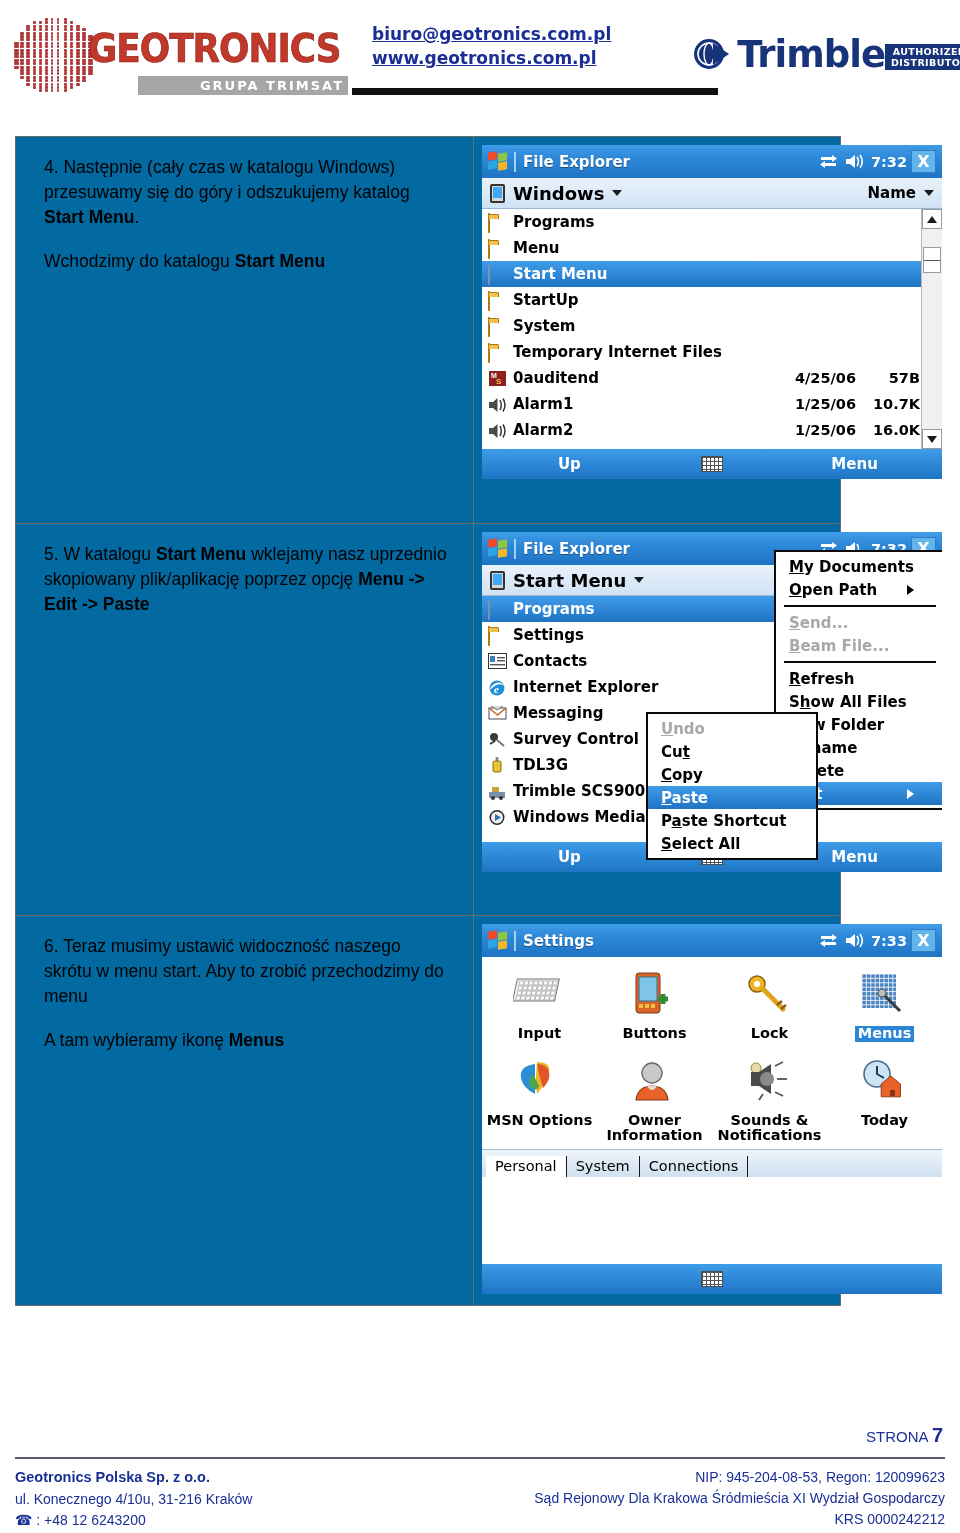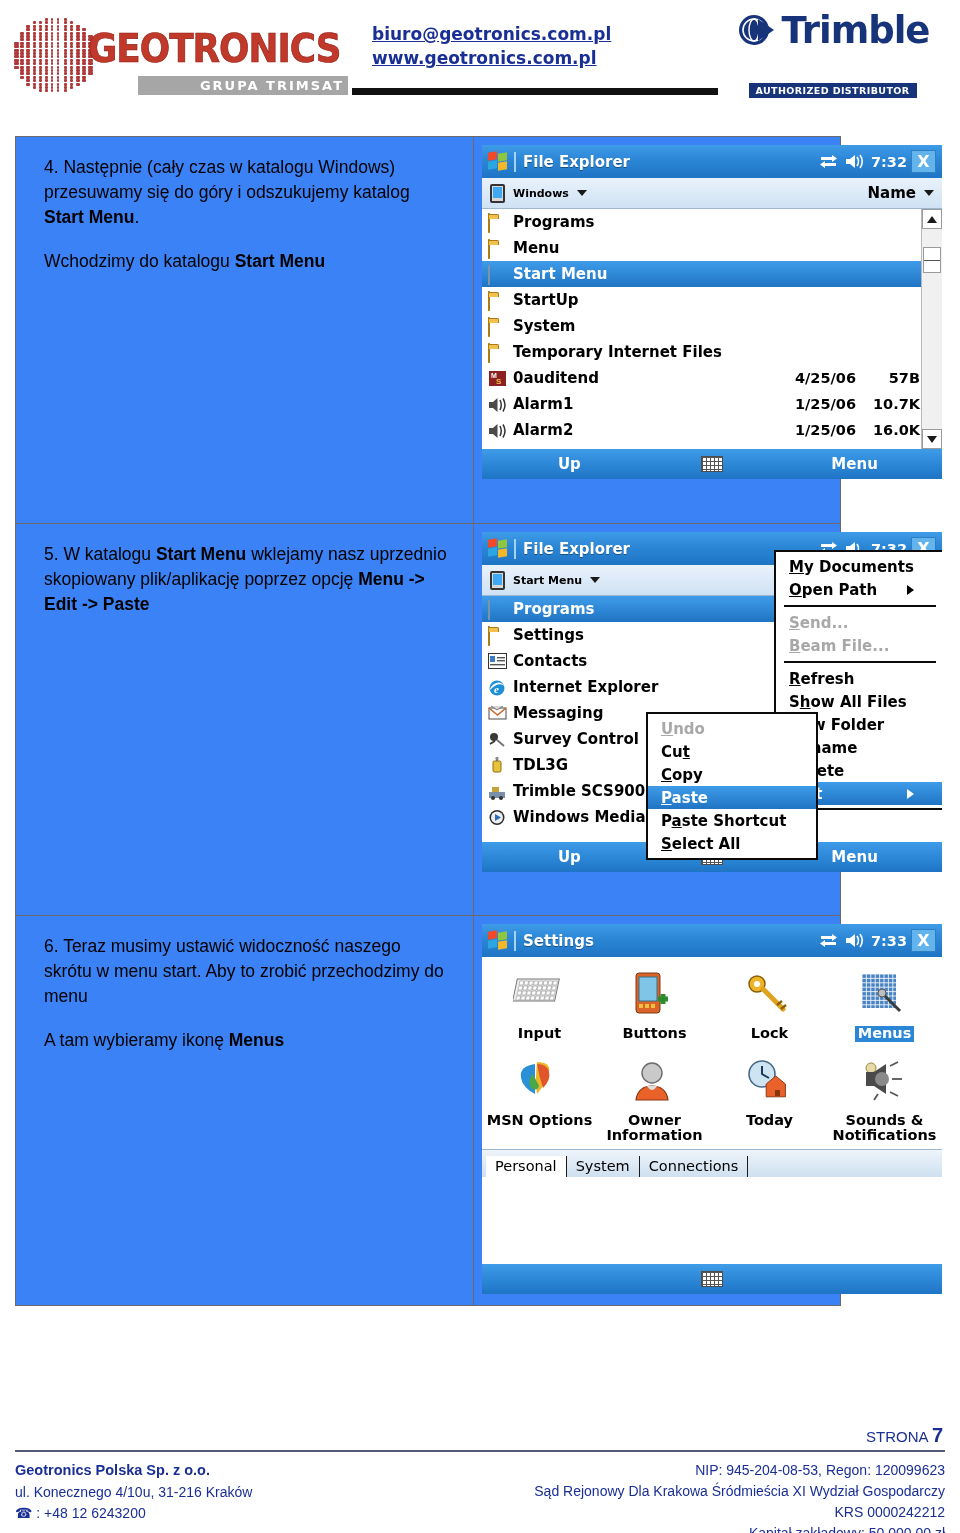--- a/index.html
+++ b/index.html
@@ -63,22 +63,22 @@
   }
   .hdr-contact div{ text-decoration:underline; }
   .hdr-rule{
     position:absolute; left:352px; top:88px;
     width:366px; height:7px; background:#111111;
   }
   .trimble-box{
     position:absolute; left:725px; top:10px;
     width:215px; height:88px;
     background:#ffffff;
-    display:flex; align-items:center; justify-content:space-between;
-    flex-direction:column;
+    display:flex; align-items:center; justify-content:center;
+    flex-direction:row;
   }
   .trimble-row{ display:flex; align-items:center; gap:6px; }
   .trimble-word{
     font-family:"DejaVu Sans", sans-serif;
     font-weight:bold; font-size:37px;
     color:#17347a; letter-spacing:-1px;
     line-height:1;
   }
   .trimble-dist{
     margin-top:5px;
@@ -88,21 +88,21 @@
     padding:2px 6px;
     width:168px; text-align:center;
   }
 
   
   .content-table{
     position:absolute;
     left:15px; top:136px;
     width:826px; height:1170px;
     border:1px solid #6a6a6a;
-    background:#3b82f6;
+    background:#0369a1;
   }
   .trow{
     position:absolute; left:0; width:100%;
     border-bottom:1px solid #6a6a6a;
   }
   .trow.last{ border-bottom:none; }
   .tcol-text{
     position:absolute; left:0; top:0;
     width:458px; height:100%;
     border-right:1px solid #6a6a6a;
@@ -179,21 +179,21 @@
     border-bottom:1px solid #9ab8d2;
   }
   .dev-icon{
     width:15px; height:19px; border:2px solid #333; border-radius:2px;
     background:#d8d8d8; position:relative; margin-right:8px; flex:0 0 auto;
   }
   .dev-icon::after{
     content:""; position:absolute; left:1px; top:1px; right:1px; height:11px;
     background:#3fa9f5;
   }
-  .path-label{ font-weight:bold; font-size:11px; color:#000; }
+  .path-label{ font-weight:bold; font-size:18px; color:#000; }
   .caret{
     width:0; height:0; border-left:5px solid transparent;
     border-right:5px solid transparent; border-top:6px solid #1a1a1a;
     margin-left:8px;
   }
   .path-right{
     margin-left:auto; display:flex; align-items:center;
     font-weight:bold; font-size:15px; color:#000;
   }
   .pda-list{
@@ -339,21 +339,21 @@
   .tab.active{ font-weight:normal; background:#ffffff; }
 
   
   .footer{
     position:absolute; left:15px; top:1424px; width:930px;
   }
   .strona{
     text-align:right;
     font-family:"Liberation Sans", sans-serif;
     font-size:15px; color:#1a2f96;
-    padding-bottom:3px;
+    padding-bottom:10px;
     padding-right:2px;
   }
   .strona .num{ font-size:20px; font-weight:bold; }
   .foot-rule{ height:2px; background:#555a74; }
   .foot-cols{
     display:flex; justify-content:space-between;
     padding-top:8px;
     font-family:"Liberation Sans", sans-serif;
     color:#1a2f96;
   }
@@ -1068,40 +1068,40 @@
               <div class="icon-cell">
                 <div class="icon-art"><svg width="48" height="46" viewBox="0 0 48 46">
                     <circle cx="24" cy="15" r="10" fill="#c9c9c9" stroke="#6a6a6a" stroke-width="1.4"></circle>
                     <path d="M8 42 q2 -14 16 -14 q14 0 16 14 z" fill="#e8622a" stroke="#8a3510" stroke-width="1.2"></path>
                     <path d="M19 28 q5 8 10 0" fill="#dedede"></path>
                   </svg></div>
                 <div class="icon-label">Owner Information</div>
               </div>
               <div class="icon-cell">
                 <div class="icon-art"><svg width="50" height="44" viewBox="0 0 50 44">
-                    <circle cx="19" cy="16" r="13" fill="#cfe4f2" stroke="#4a6a8a" stroke-width="1.6"></circle>
-                    <path d="M19 8 v8 l7 4" stroke="#1a3a5a" stroke-width="2" fill="none"></path>
-                    <path d="M26 24 L38 14 L50 24 v16 h-24 z" fill="#e8622a" stroke="#8a3510" stroke-width="1.2" transform="translate(-4,2) scale(0.8) translate(8,6)"></path>
-                    <rect x="32" y="32" width="5" height="6" fill="#8a3510"></rect>
-                  </svg></div>
-                <div class="icon-label">Today</div>
-              </div>
-              <div class="icon-cell">
-                <div class="icon-art"><svg width="50" height="44" viewBox="0 0 50 44">
                     <circle cx="13" cy="10" r="5" fill="#e8d9a8" stroke="#9a8a4a"></circle>
                     <path d="M8 14 h8 l12 -8 v30 l-12 -8 h-8 z" fill="#4a4a4a"></path>
                     <circle cx="24" cy="21" r="7" fill="#8a8a8a"></circle>
                     <g stroke="#555" stroke-width="1.8">
                       <line x1="32" y1="8" x2="40" y2="4"></line>
                       <line x1="34" y1="21" x2="44" y2="21"></line>
                       <line x1="32" y1="34" x2="40" y2="38"></line>
                       <line x1="20" y1="36" x2="16" y2="42"></line>
                     </g>
                   </svg></div>
                 <div class="icon-label">Sounds &amp; Notifications</div>
+              </div>
+              <div class="icon-cell">
+                <div class="icon-art"><svg width="50" height="44" viewBox="0 0 50 44">
+                    <circle cx="19" cy="16" r="13" fill="#cfe4f2" stroke="#4a6a8a" stroke-width="1.6"></circle>
+                    <path d="M19 8 v8 l7 4" stroke="#1a3a5a" stroke-width="2" fill="none"></path>
+                    <path d="M26 24 L38 14 L50 24 v16 h-24 z" fill="#e8622a" stroke="#8a3510" stroke-width="1.2" transform="translate(-4,2) scale(0.8) translate(8,6)"></path>
+                    <rect x="32" y="32" width="5" height="6" fill="#8a3510"></rect>
+                  </svg></div>
+                <div class="icon-label">Today</div>
               </div>
             </div>
           <div class="tabbar" id="settingsTabs">
               <div class="tab active">Personal</div>
               <div class="tab">System</div>
               <div class="tab">Connections</div>
             </div>
         </div>
 
         <div class="pda-softbar" style="position:absolute;left:0;right:0;bottom:0;">

